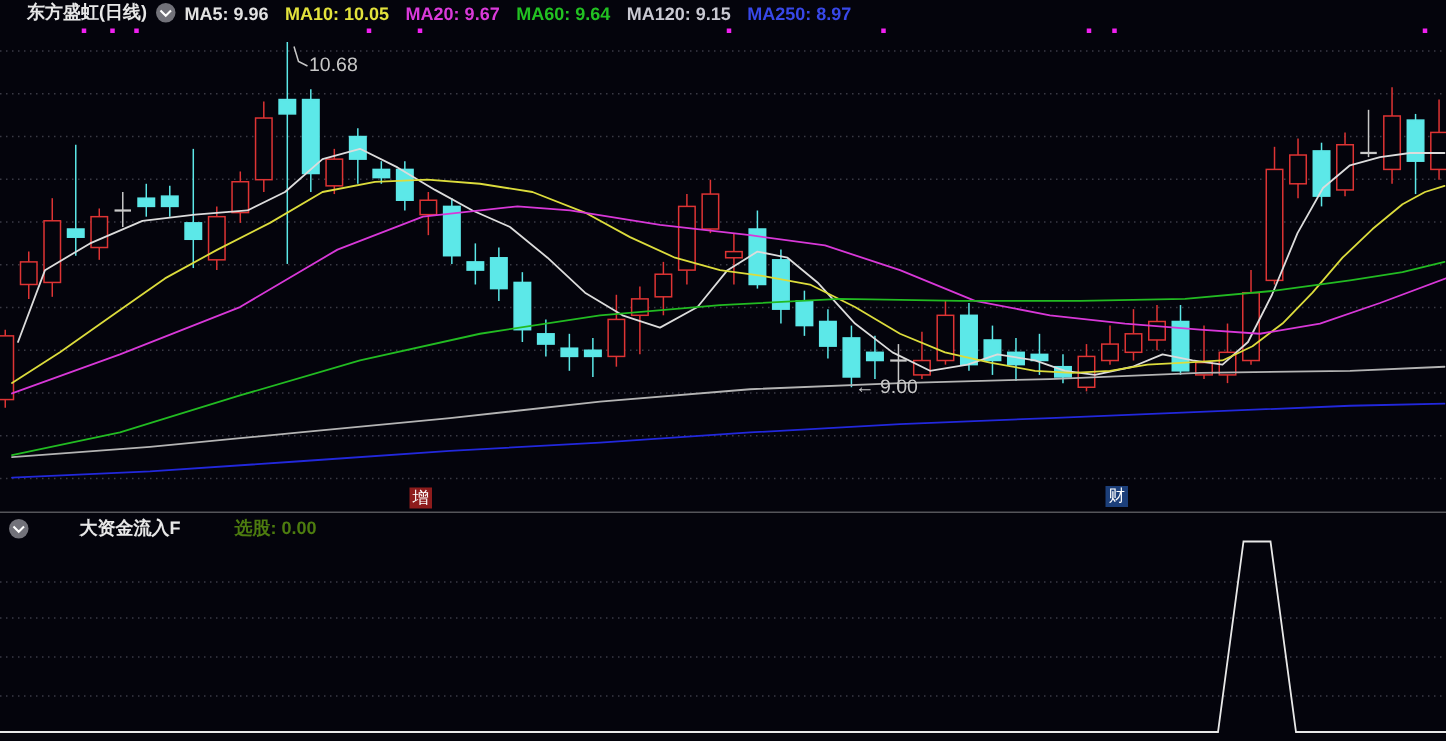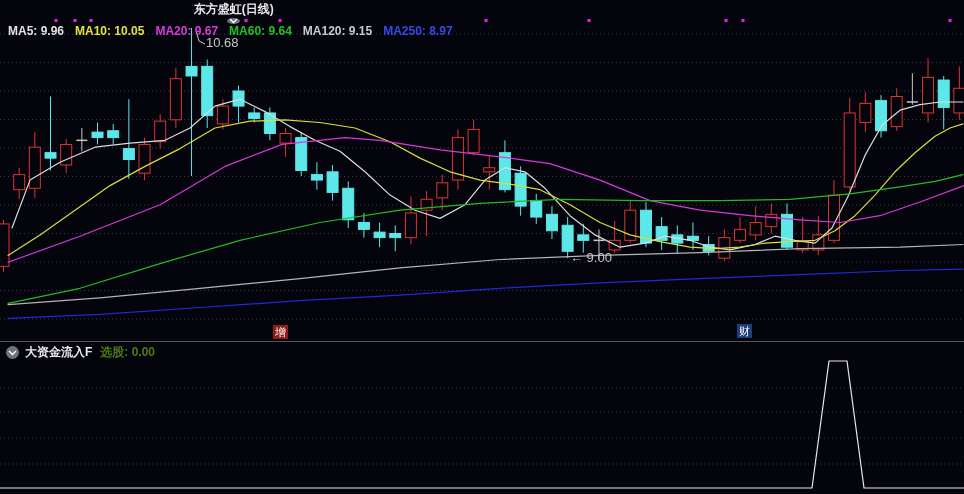--- a/index.html
+++ b/index.html
@@ -4,22 +4,22 @@
 <style>
   html,body{margin:0;padding:0;background:#000;}
   #stage{position:relative;width:964px;height:494px;background:#04040c;overflow:hidden;
          font-family:"Liberation Sans","DejaVu Sans",sans-serif;}
   svg{display:block;position:absolute;left:0;}
   #main-svg{top:0;}
   #sub-svg{top:342px;}
   #divider{position:absolute;top:341px;left:0;width:964px;height:1px;background:#55555a;}
   .panel-header{position:absolute;left:0;display:flex;align-items:center;height:15px;
                 font-size:12px;font-weight:bold;white-space:nowrap;z-index:5;}
-  #main-header{top:1px;left:8px;flex-direction:column;}
-  #sub-header{top:345px;left:4px;}
+  #main-header{top:1px;left:18px;}
+  #sub-header{top:345px;left:4px;gap:28px;}
   .title{color:#e8e8e8;margin-right:4px;}
   .chev{width:13px;height:13px;border-radius:50%;background:#72727a;display:inline-flex;
         align-items:center;justify-content:center;margin:0 6px 0 2px;cursor:pointer;}
   .chev svg{position:static;}
   .ma-item{margin-right:11px;}
   .sub-title{color:#e8e8e8;margin-right:8px;}
   .sub-value{color:#4d7c0f;}
   .event-marker{position:absolute;width:15px;height:14px;color:#fff;font-size:11px;
                 line-height:14px;text-align:center;font-family:"Liberation Sans","DejaVu Sans",sans-serif;
                 cursor:pointer;z-index:4;}

